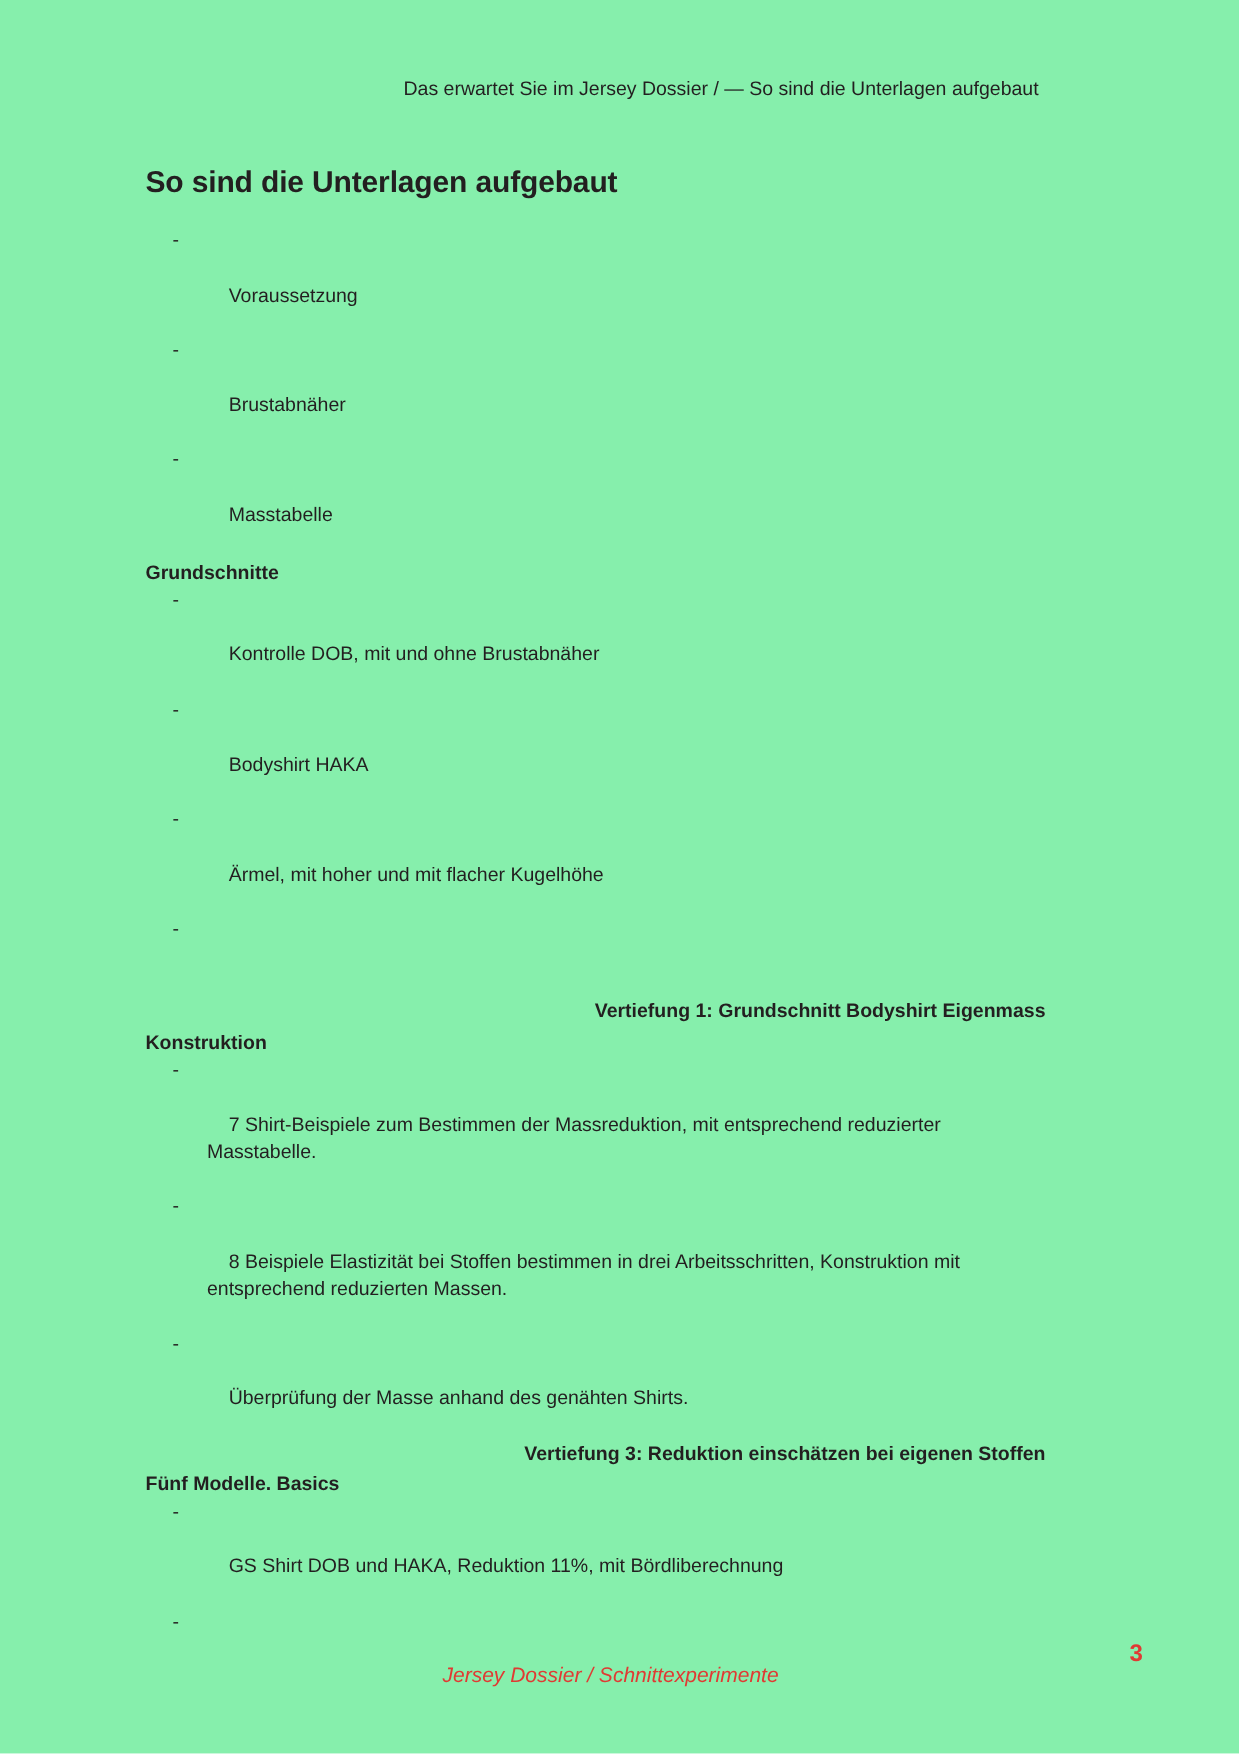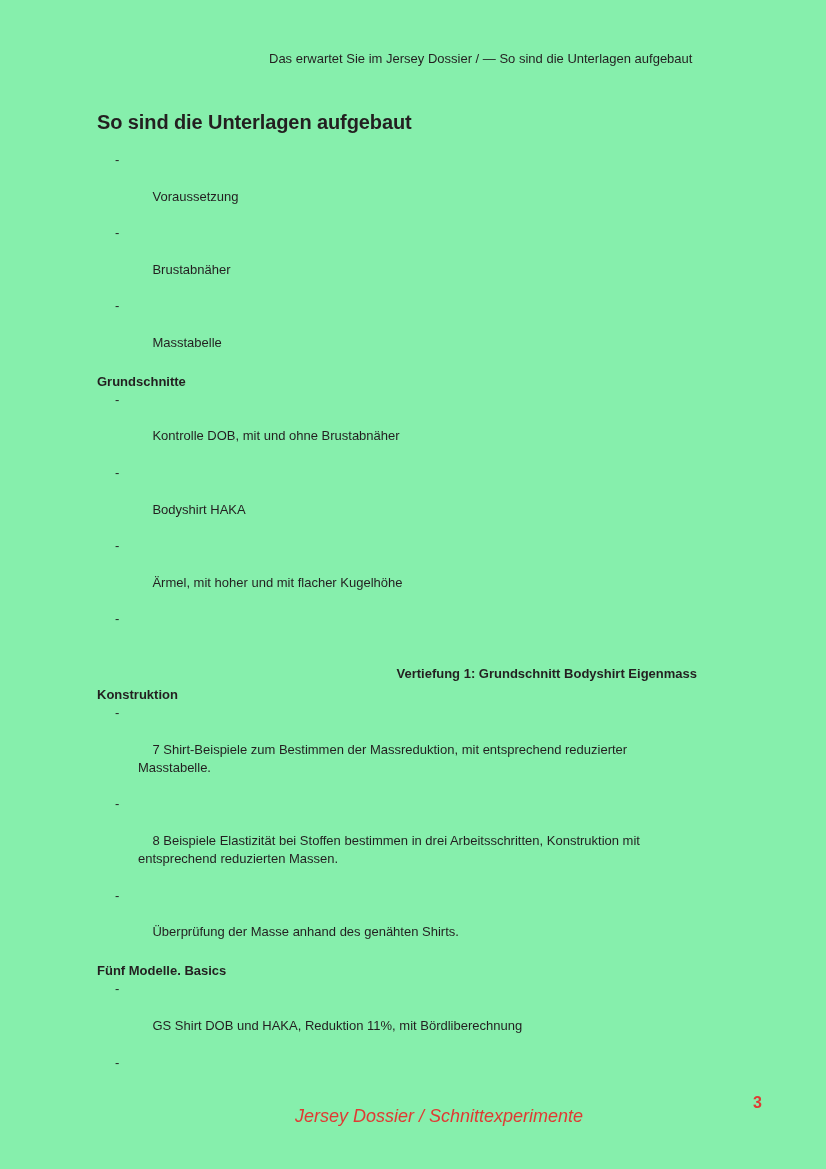--- a/index.html
+++ b/index.html
@@ -53,21 +53,21 @@
     left:18px;top:0;
   }
   .vertiefung{
     font-weight:bold;
     white-space:pre-wrap;
     text-align:right;
   }
   .footer-label{
     position:absolute;
     left:295px;top:1110px;
-    font-size:18px;line-height:12.5px;
+    font-size:14px;line-height:12.5px;
     font-style:italic;
     color:var(--accent);
     white-space:nowrap;
   }
   .page-num{
     position:absolute;
     left:753px;top:1095px;
     font-size:16px;line-height:16px;
     font-weight:bold;
     color:var(--accent);
@@ -138,20 +138,21 @@
   <div class="item">
     <span class="dash">-</span>
     <span class="item-text">8 Beispiele Elastizität bei Stoffen bestimmen in drei Arbeitsschritten, Konstruktion mit entsprechend reduzierten Massen.</span>
   </div>
 
   <div class="item">
     <span class="dash">-</span>
     <span class="item-text">Überprüfung der Masse anhand des genähten Shirts.</span>
   </div>
 
+  <div class="vertiefung"> Vertiefung 3: Reduktion einschätzen bei eigenen Stoffen</div>
 </div>
   </div>
 
   <div class="section">
     <div class="heading">Fünf Modelle. Basics</div>
     <div>
   <div class="item">
     <span class="dash">-</span>
     <span class="item-text">GS Shirt DOB und HAKA, Reduktion 11%, mit Bördliberechnung</span>
   </div>

